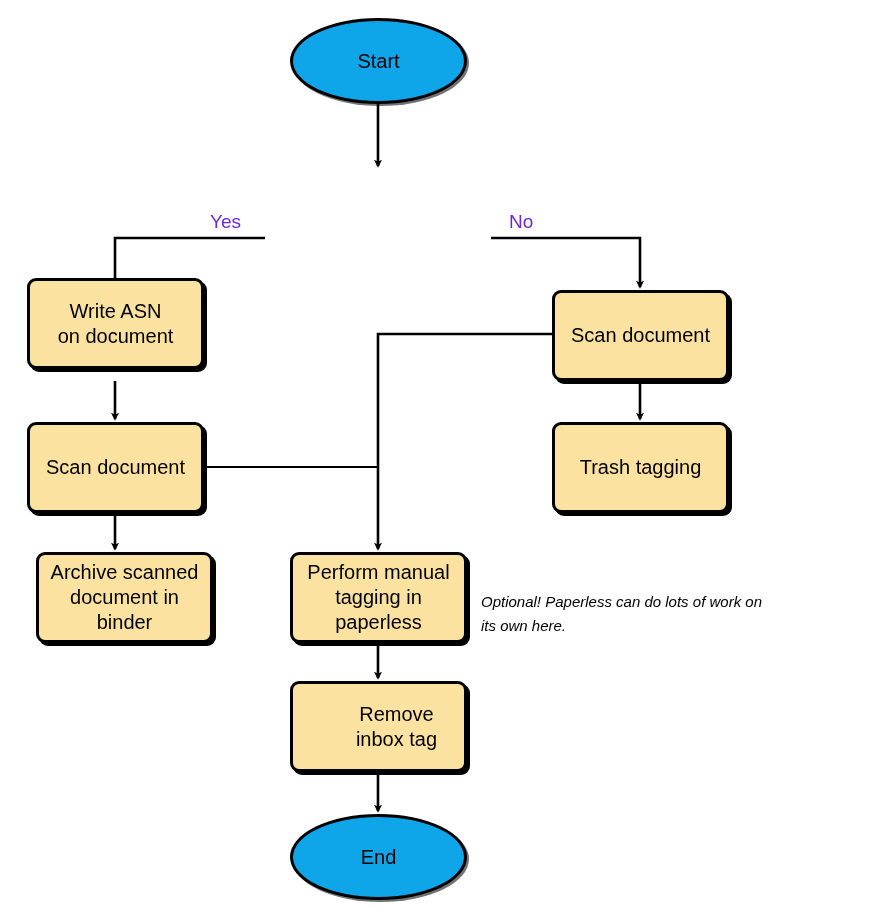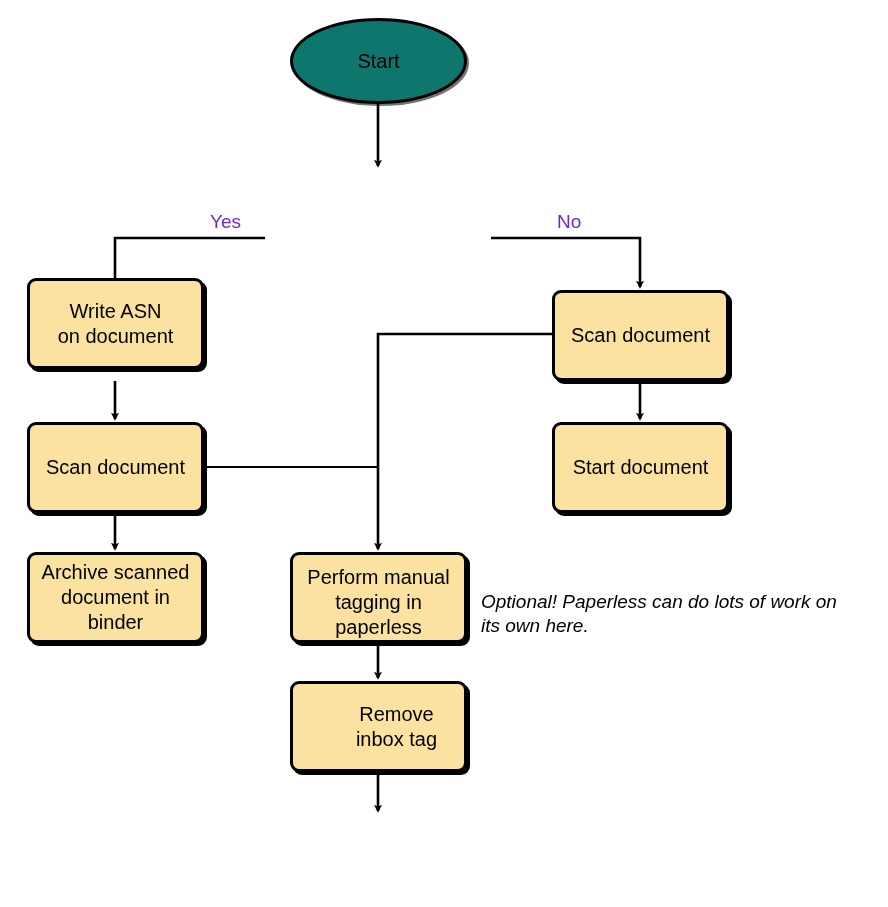--- a/index.html
+++ b/index.html
@@ -35,21 +35,21 @@
     justify-content: center;
     text-align: center;
     color: #000000;
     font-size: 20px;
     line-height: 25px;
     white-space: pre-line;
   }
   .node.terminator {
     border: 3px solid #000000;
     border-radius: 50%;
-    background: #0f766e;
+    background: #0ea5e9;
     box-shadow: 2px 2px 0 0 rgba(0,0,0,0.55);
   }
   .node.process {
     border: 3px solid #000000;
     border-radius: 9px;
     background: #FCE2A0;
     box-shadow: 3px 3px 0 0 #000000;
   }
   .node.decision {
     background: transparent;
@@ -67,21 +67,21 @@
   }
   .edge-label {
     position: absolute;
     font-size: 19px;
     line-height: 22px;
     color: #6d28d9;
     white-space: nowrap;
   }
   .note {
     position: absolute;
-    font-size: 19px;
+    font-size: 15px;
     line-height: 24px;
     font-style: italic;
     color: #000000;
     white-space: pre-line;
   }
 </style>
 </head>
 <body>
 
 <div id="flowchart-root">
@@ -121,50 +121,53 @@
 
   <div class="node process" style="left:27px; top:278px; width:177px; height:91px;">
     <span>Write ASN
 on document</span>
   </div>
 
   <div class="node process" style="left:27px; top:422px; width:177px; height:91px;">
     <span>Scan document</span>
   </div>
 
-  <div class="node process" style="left:27px; top:552px; width:177px; height:91px;">
+  <div class="node process" style="left:36px; top:552px; width:177px; height:91px;">
     <span>Archive scanned
 document in
 binder</span>
   </div>
 
   <div class="node process" style="left:552px; top:290px; width:177px; height:91px;">
     <span>Scan document</span>
   </div>
 
   <div class="node process" style="left:552px; top:422px; width:177px; height:91px;">
-    <span>Start document</span>
+    <span>Trash tagging</span>
   </div>
 
-  <div class="node process" style="left:290px; top:552px; width:177px; height:91px;align-items:flex-end;">
+  <div class="node process" style="left:290px; top:552px; width:177px; height:91px;">
     <span>Perform manual
 tagging in
 paperless</span>
   </div>
 
   <div class="node process" style="left:290px; top:681px; width:177px; height:91px;padding-left:36px;">
     <span>Remove
 inbox tag</span>
   </div>
 
+  <div class="node terminator" style="left:290px; top:814px; width:177px; height:86px;">
+    <span>End</span>
+  </div>
 
   <div class="edge-label" style="left:210px; top:211px;">
     <span>Yes</span>
   </div>
 
-  <div class="edge-label" style="left:509px; top:211px;margin-left:48px;">
+  <div class="edge-label" style="left:509px; top:211px;">
     <span>No</span>
   </div>
 
   <div class="note" style="left:481px; top:590px; width:400px;">Optional! Paperless can do lots of work on
 its own here.</div>
 
 </div>
 
 </body></html>

